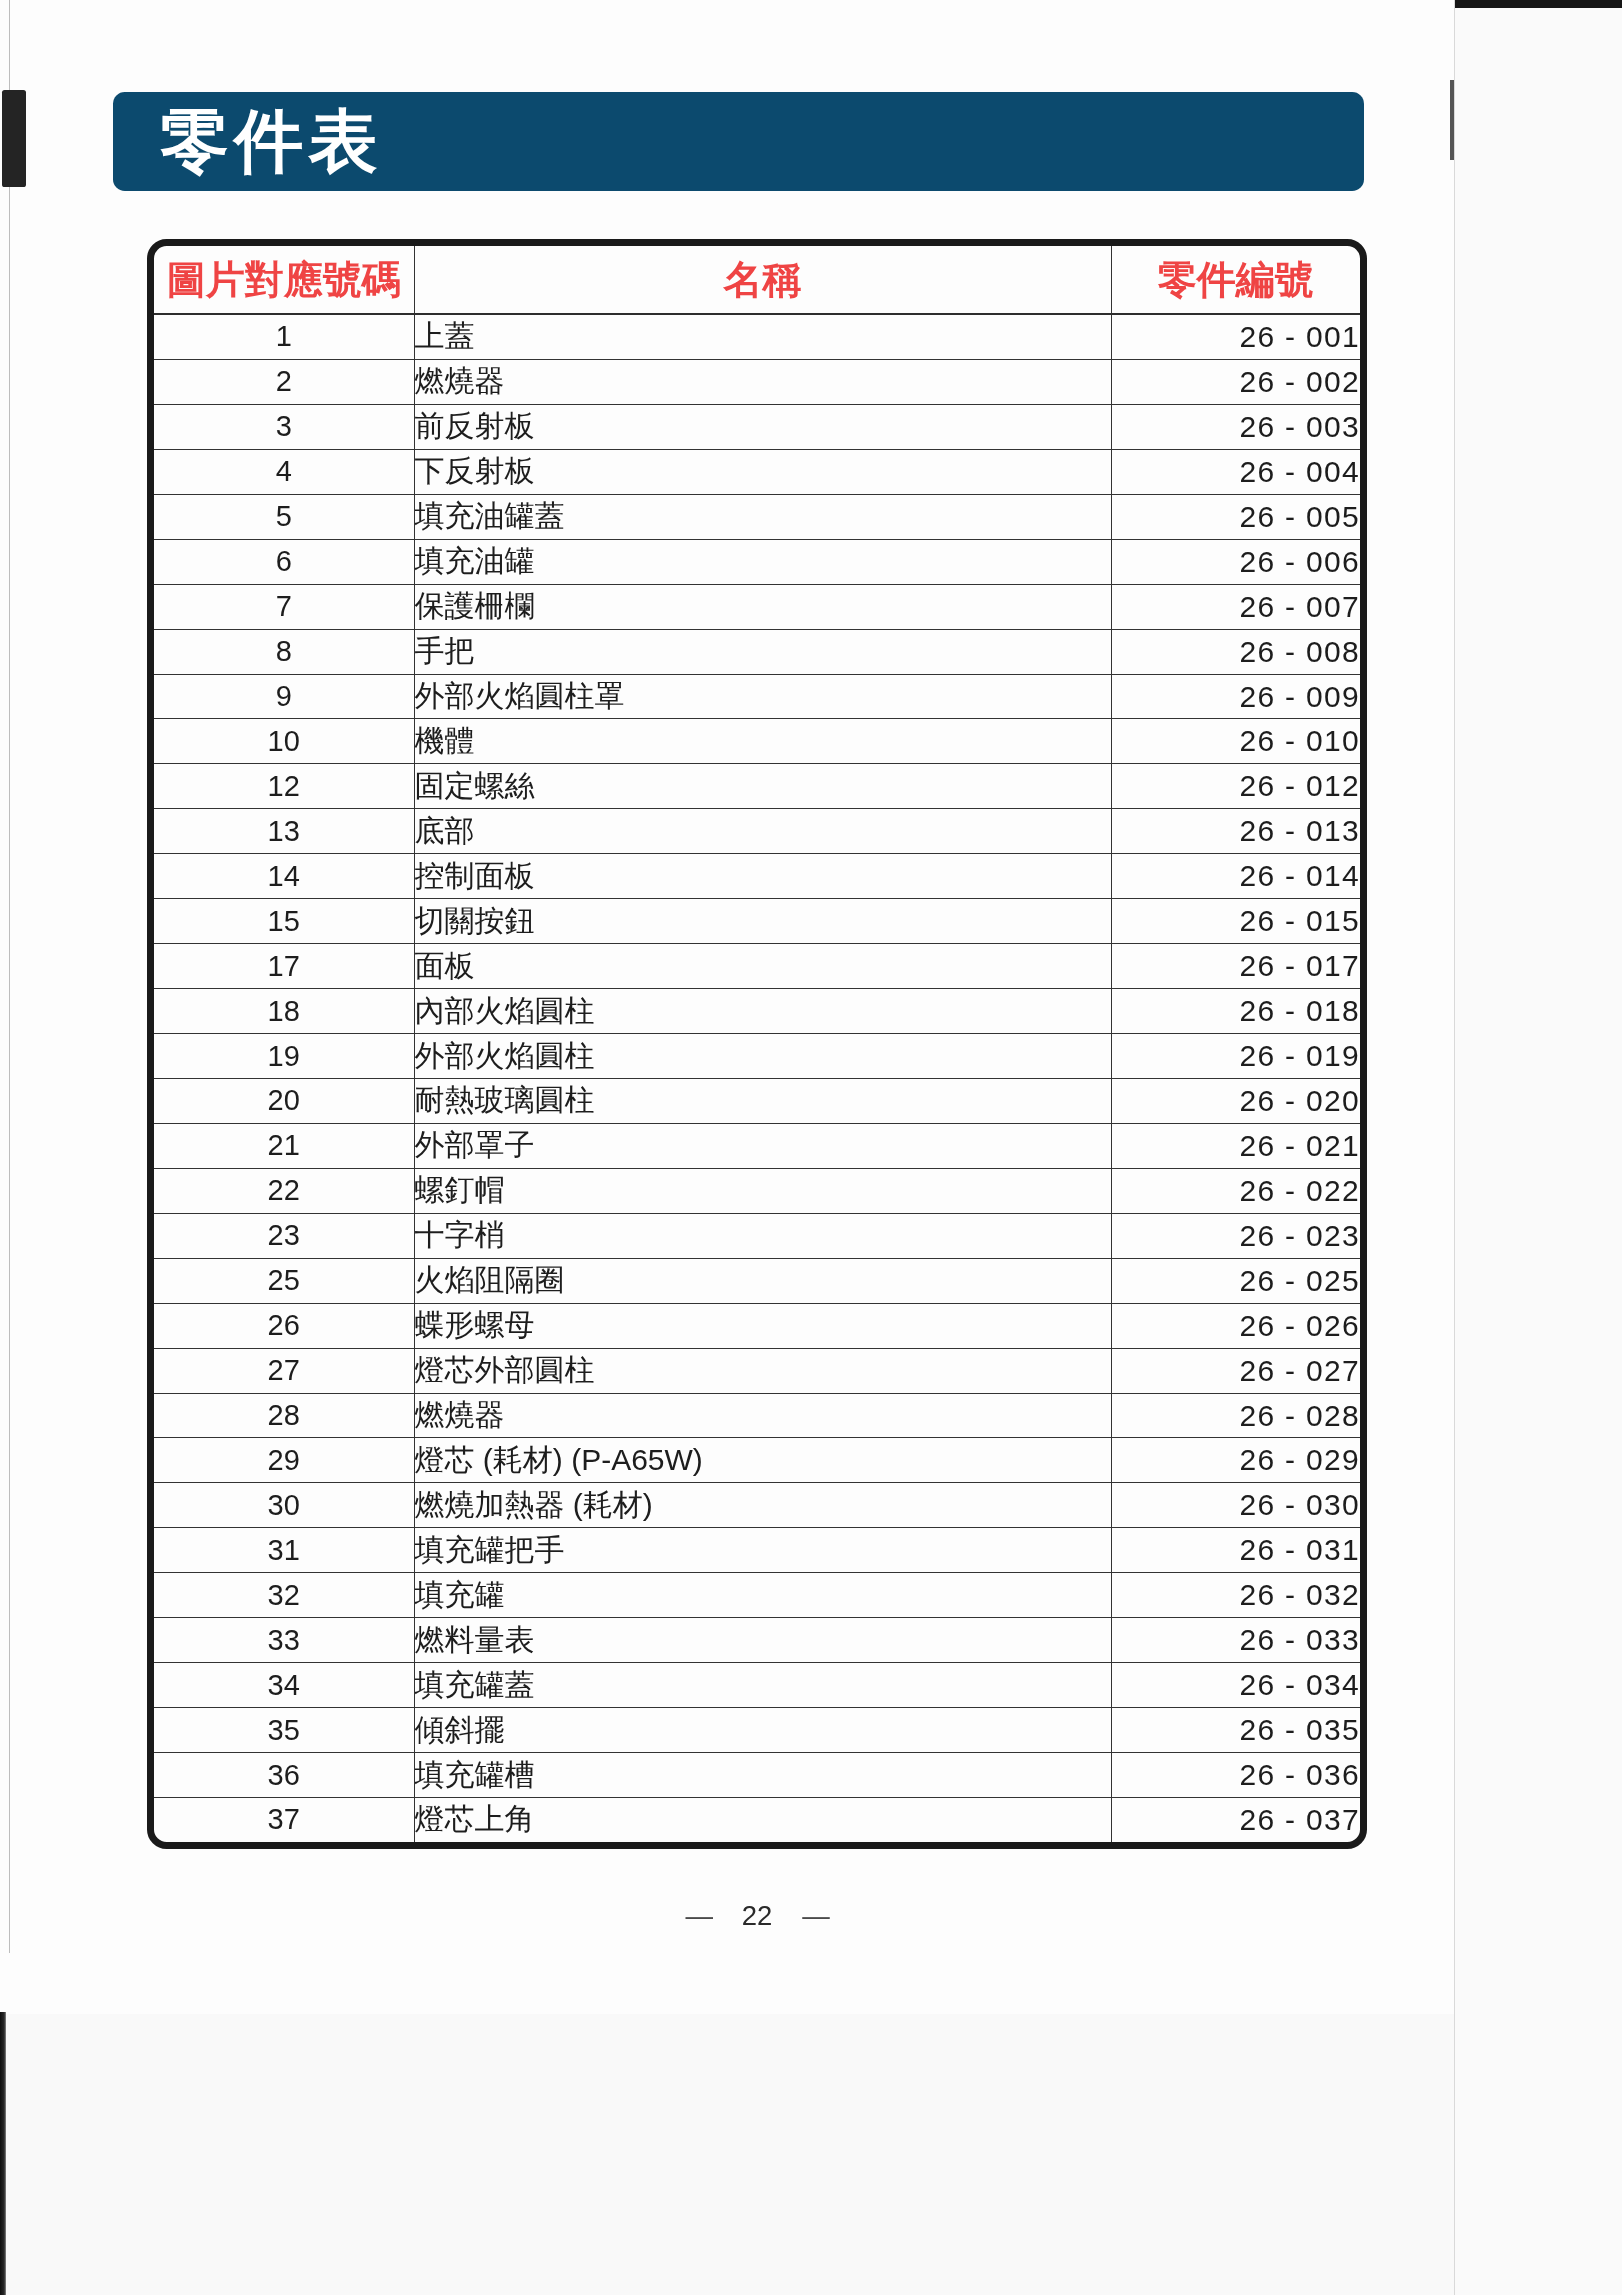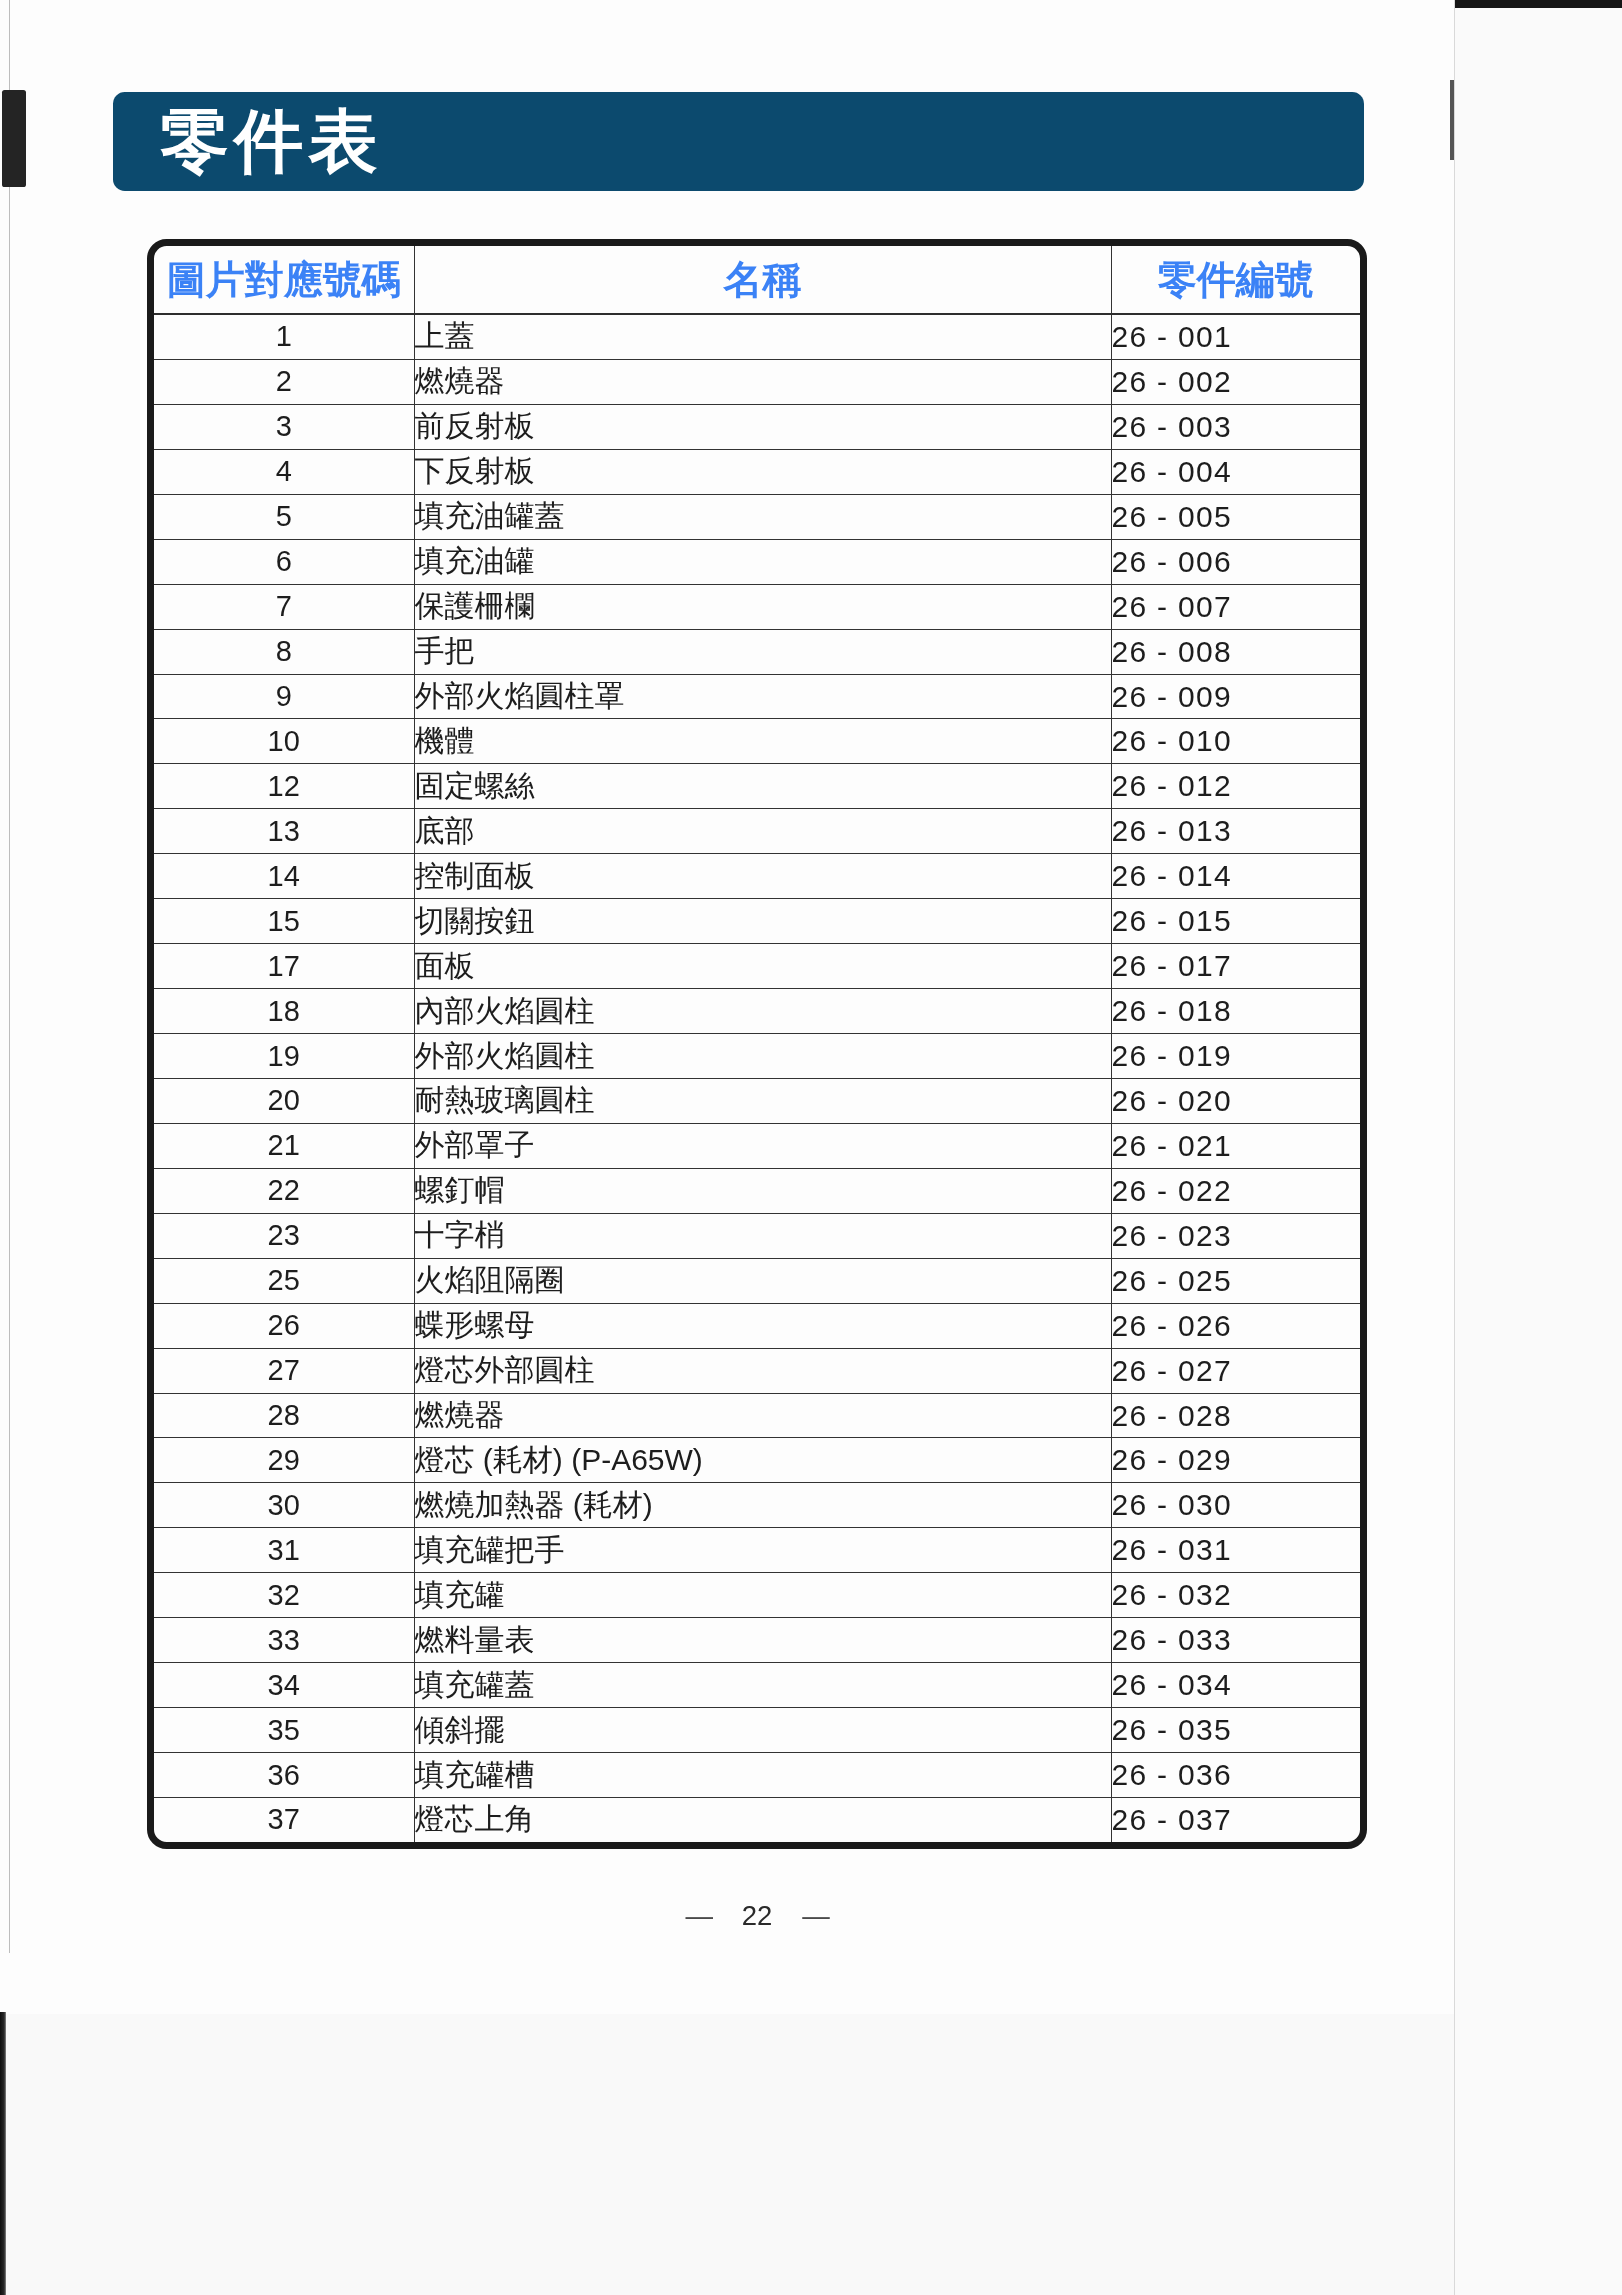--- a/index.html
+++ b/index.html
@@ -73,28 +73,28 @@
     overflow: hidden; white-space: nowrap;
   }
   
   table.parts tr > *:first-child { border-left: none; }
   table.parts tr > *:last-child  { border-right: none; }
   table.parts thead tr > *       { border-top: none; }
   table.parts tbody tr:last-child > * { border-bottom: none; }
 
   table.parts thead tr { height: 68px; }
   table.parts thead th {
-    font-size: 39px; font-weight: bold; text-align: center; color: #3b82f6;
+    font-size: 39px; font-weight: bold; text-align: center; color: #ef4444;
     border-bottom: 2px solid #2d2d2d;
   }
   table.parts tbody tr { height: 35px; }
   table.parts tbody td { font-size: 30px; color: #1d1d1d; }
   table.parts tbody td:nth-child(1) { text-align: center; font-size: 29px; }
   table.parts tbody td:nth-child(2) { text-align: left; }
-  table.parts tbody td:nth-child(3) { text-align: left; letter-spacing: 1.3px; }
+  table.parts tbody td:nth-child(3) { text-align: right; letter-spacing: 1.3px; }
 
   
   .footer {
     position: absolute; left: 147px; top: 1896px; width: 1220px; height: 39px;
     display: flex; align-items: center; justify-content: center; gap: 30px;
     font-size: 27.5px; color: #2a2a2a;
   }
   .footer .dash { color: #4a4a4a; letter-spacing: -1.3px; }
 </style>
 </head>

